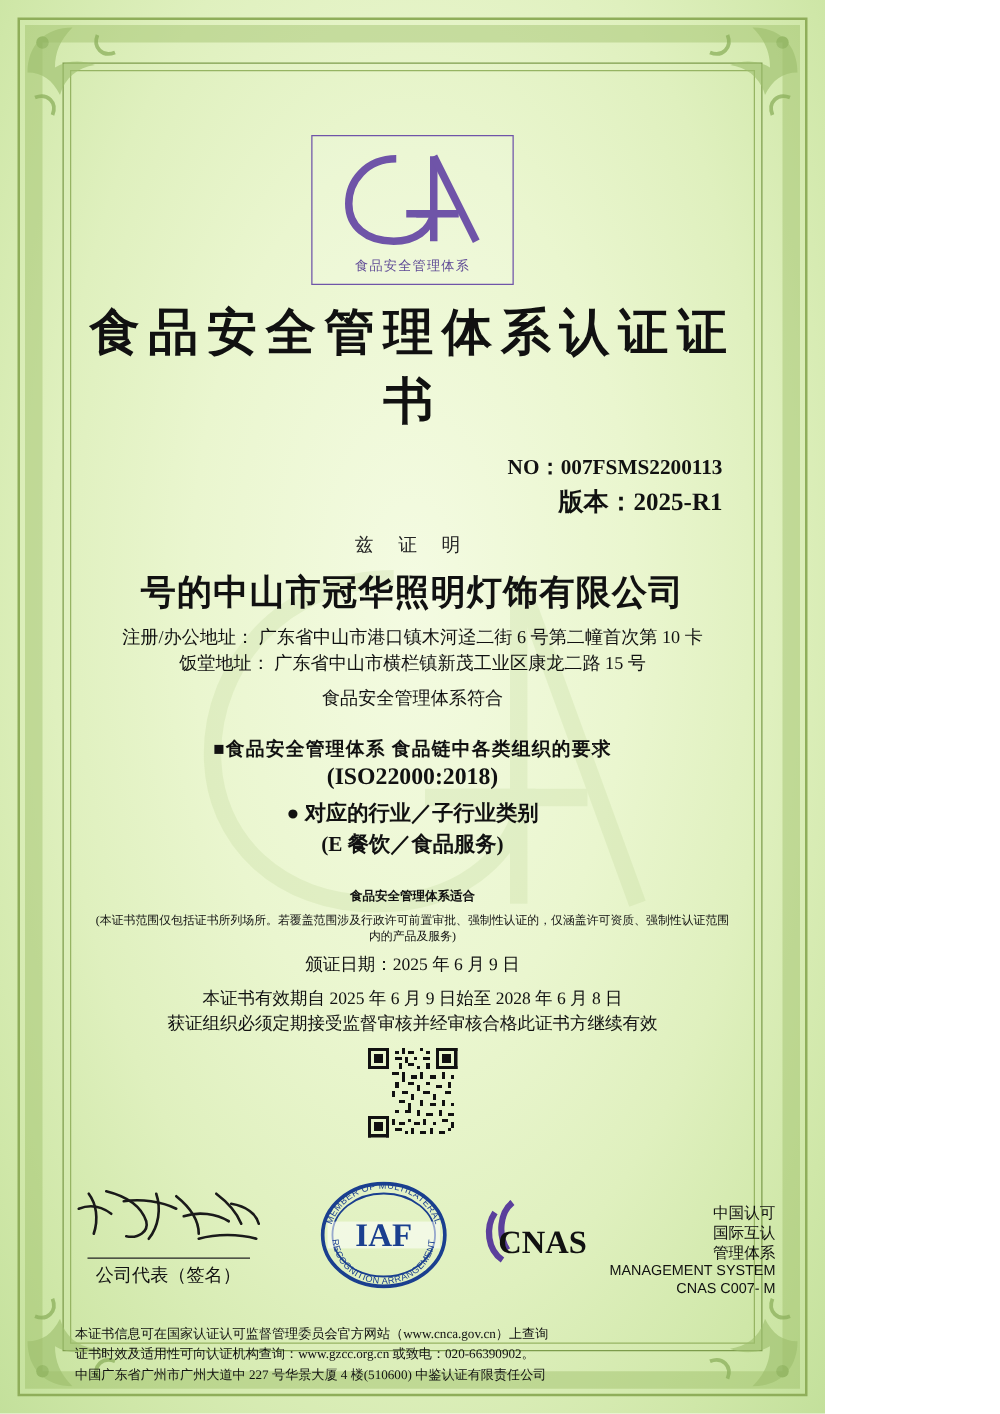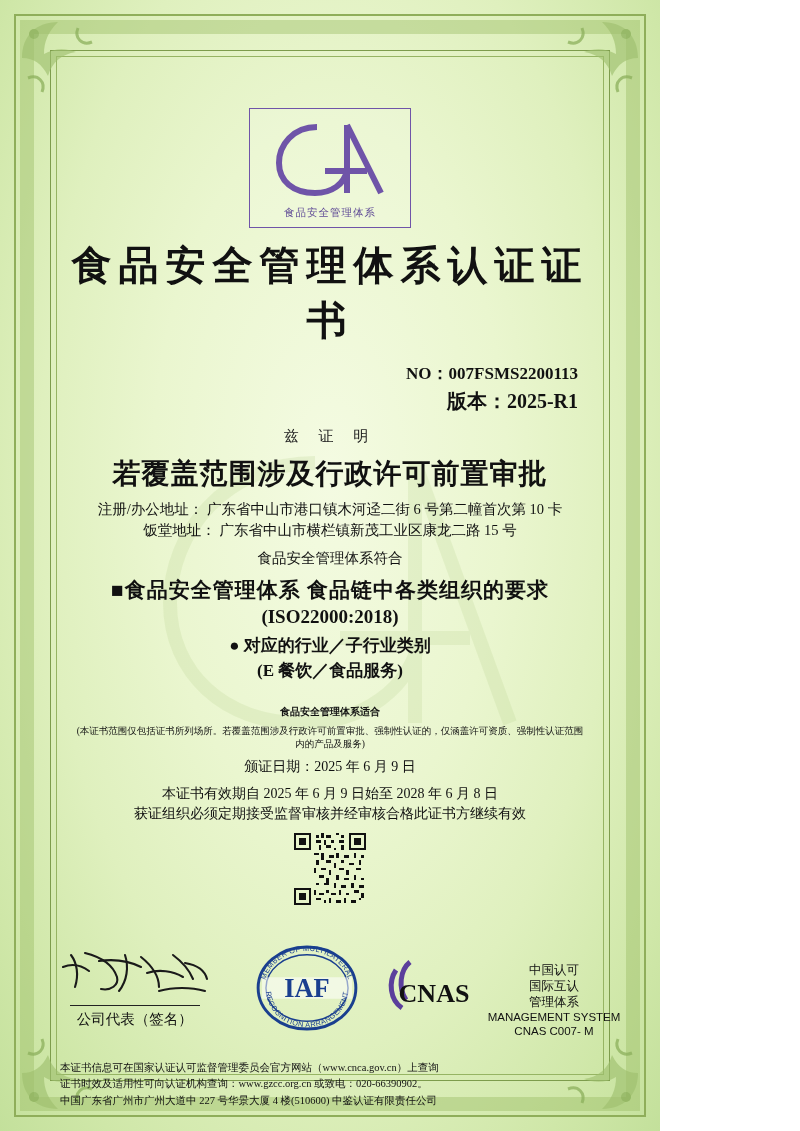--- a/index.html
+++ b/index.html
@@ -97,21 +97,21 @@
     margin-top:9px;font-size:28px;font-weight:bold;letter-spacing:1px;color:#111;
   }
   .addr{
     margin-top:7px;font-size:14.5px;color:#111;
   }
   .addr2{margin-top:2px;font-size:14.5px;color:#111;}
   .sec-label{
     margin-top:9px;font-size:14.5px;color:#111;
   }
   .std-line{
-    margin-top:8px;font-size:21px;font-weight:bold;color:#111;letter-spacing:1px;
+    margin-top:22px;font-size:15px;font-weight:bold;color:#111;letter-spacing:1px;
   }
   .std-sub{
     margin-top:2px;font-size:19px;font-weight:bold;color:#111;
   }
   .sector-line{
     margin-top:6px;font-size:17px;font-weight:bold;color:#111;
   }
   .sector-sub{
     margin-top:2px;font-size:17px;font-weight:bold;color:#111;
   }
@@ -148,21 +148,21 @@
     width:190px;text-align:center;position:relative;
   }
   .sig-img{height:52px;}
   .sig-rule{
     width:130px;border-top:1.3px solid #222;margin:2px auto 0 auto;
   }
   .sig-label{font-size:14.5px;margin-top:4px;color:#111;}
   .iaf{width:118px;height:86px;}
   .cnas-wrap{display:flex;align-items:center;gap:8px;}
   .cnas-text{
-    text-align:center;font-size:12.5px;line-height:1.28;color:#111;
+    text-align:right;font-size:12.5px;line-height:1.28;color:#111;
     font-family:"Liberation Sans", sans-serif;
     margin-top:24px;
   }
   .cnas-text .en{font-size:11.5px;}
   .footer{
     position:absolute;left:60px;right:60px;bottom:22px;
     text-align:left;font-size:10.5px;line-height:1.55;color:#111;
   }
 </style>
 </head>
@@ -223,21 +223,21 @@
       </svg>
       <div class="logo-caption">食品安全管理体系</div>
     </div>
 
     <div class="main-title">食品安全管理体系认证证书</div>
 
     <div class="no-line">NO：007FSMS2200113</div>
     <div class="ver-line">版本：2025-R1</div>
 
     <div class="hereby">兹 证 明</div>
-    <div class="org-name">若覆盖范围涉及行政许可前置审批</div>
+    <div class="org-name">号的中山市冠华照明灯饰有限公司</div>
     <div class="addr">注册/办公地址：  广东省中山市港口镇木河迳二街 6 号第二幢首次第 10 卡</div>
     <div class="addr2">饭堂地址：  广东省中山市横栏镇新茂工业区康龙二路 15 号</div>
 
     <div class="sec-label">食品安全管理体系符合</div>
     <div class="std-line">■食品安全管理体系  食品链中各类组织的要求</div>
     <div class="std-sub">(ISO22000:2018)</div>
     <div class="sector-line">● 对应的行业／子行业类别</div>
     <div class="sector-sub">(E 餐饮／食品服务)</div>
 
     <div class="scope-label">食品安全管理体系适合</div>

